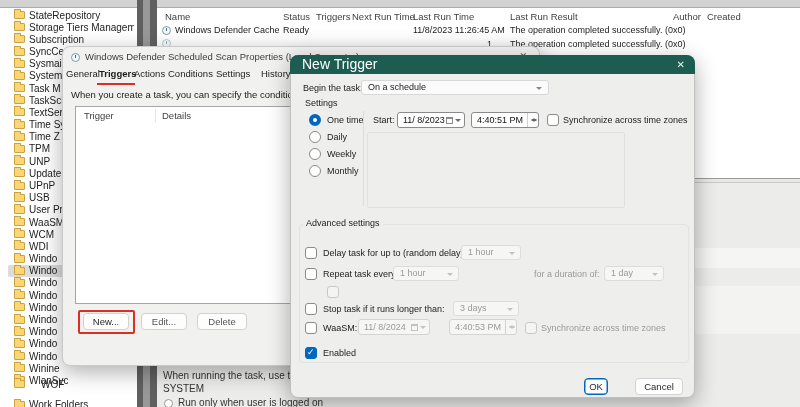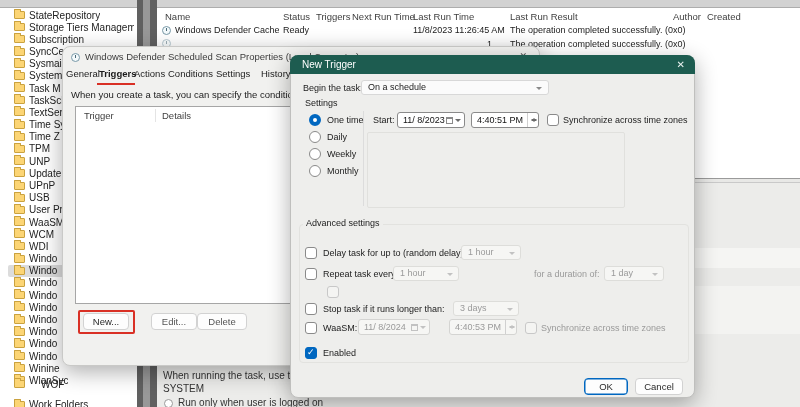--- a/index.html
+++ b/index.html
@@ -66,21 +66,21 @@
   #props .listbox .lh { position:absolute; top:3px; font-size:9.5px; color:#3f3f3f; }
   #props .listbox .vdiv { position:absolute; left:79px; top:2px; width:1px; height:13px; background:#e4e4e4; }
   .btn { position:absolute; height:17px; background:#fdfdfd; border:1px solid #d2d2d2;
     border-radius:4px; font-size:9.5px; color:#2a2a2a; text-align:center; line-height:15px; }
   .anno-box { position:absolute; left:15px; top:263px; width:57px; height:24px;
     border:2px solid #d93025; border-radius:2px; z-index:3; }
 
   
   #newtrig .tbar { position:absolute; left:-1px; top:-1px; width:405px; height:19px;
     background:#1d5c50; border-radius:8px 8px 0 0; }
-  #newtrig .tbar .ttl { position:absolute; left:12px; top:0; line-height:19px; font-size:10px; color:#fff; }
+  #newtrig .tbar .ttl { position:absolute; left:12px; top:0; line-height:19px; font-size:14px; color:#fff; }
   #newtrig .tbar .close { position:absolute; right:10px; top:0; line-height:19px; font-size:10px; color:#eaf2f0; }
   .lbl { position:absolute; font-size:9px; color:#1c1c1c; white-space:nowrap; }
   .lbl.gray { color:#9a9a9a; }
   .combo { position:absolute; left:70px; top:24px; width:188px; height:15px;
     background:#fbfbfb; border:1px solid #d8d8d8; border-radius:3px;
     font-size:9px; color:#1c1c1c; line-height:13px; padding-left:6px; }
   .combo::after { content:""; position:absolute; right:6px; top:6px;
     border:3px solid transparent; border-top-color:#8a8a8a; }
   .vline { position:absolute; left:72px; top:55px; width:1px; height:95px; background:#dcdcdc; }
   .panelbox { position:absolute; left:76px; top:76px; width:258px; height:76px;
@@ -322,21 +322,21 @@
 
     <div class="desc">When you create a task, you can specify the conditions tha</div>
 
     <div class="listbox">
       <span class="lh" style="left:8px;">Trigger</span>
       <span class="vdiv"></span>
       <span class="lh" style="left:86px;">Details</span>
     </div>
 
     <div class="btn" style="left:20px; top:266px; width:46px;">New...</div>
-    <div class="btn" style="left:78px; top:266px; width:46px; color:#555;margin-left:10px;">Edit...</div>
+    <div class="btn" style="left:78px; top:266px; width:46px; color:#555;">Edit...</div>
     <div class="btn" style="left:134px; top:266px; width:50px; color:#555;">Delete</div>
     <div class="anno-box"></div>
   </div>
 
   <div id="newtrig" class="dialog">
     <div class="tbar">
       <span class="ttl">New Trigger</span>
       <span class="close">✕</span>
     </div>
 
@@ -406,17 +406,17 @@
     <div class="timebox dis" style="left:158px; top:263px; width:68px;">
       <span>4:40:53 PM</span>
       <span class="spin"></span>
     </div>
     <span class="cb dis" style="left:234px; top:266px;"></span>
     <span class="lbl gray" style="left:250px; top:267px;">Synchronize across time zones</span>
 
     <span class="cb on" style="left:14px; top:291px;"></span>
     <span class="lbl" style="left:32px; top:292px;">Enabled</span>
 
-    <div class="btn default" style="left:293px; top:322px; width:44px;">OK</div>
+    <div class="btn default" style="left:293px; top:322px; width:24px;">OK</div>
     <div class="btn" style="left:344px; top:322px; width:48px;">Cancel</div>
   </div>
 
 </div>
 
 </body></html>

